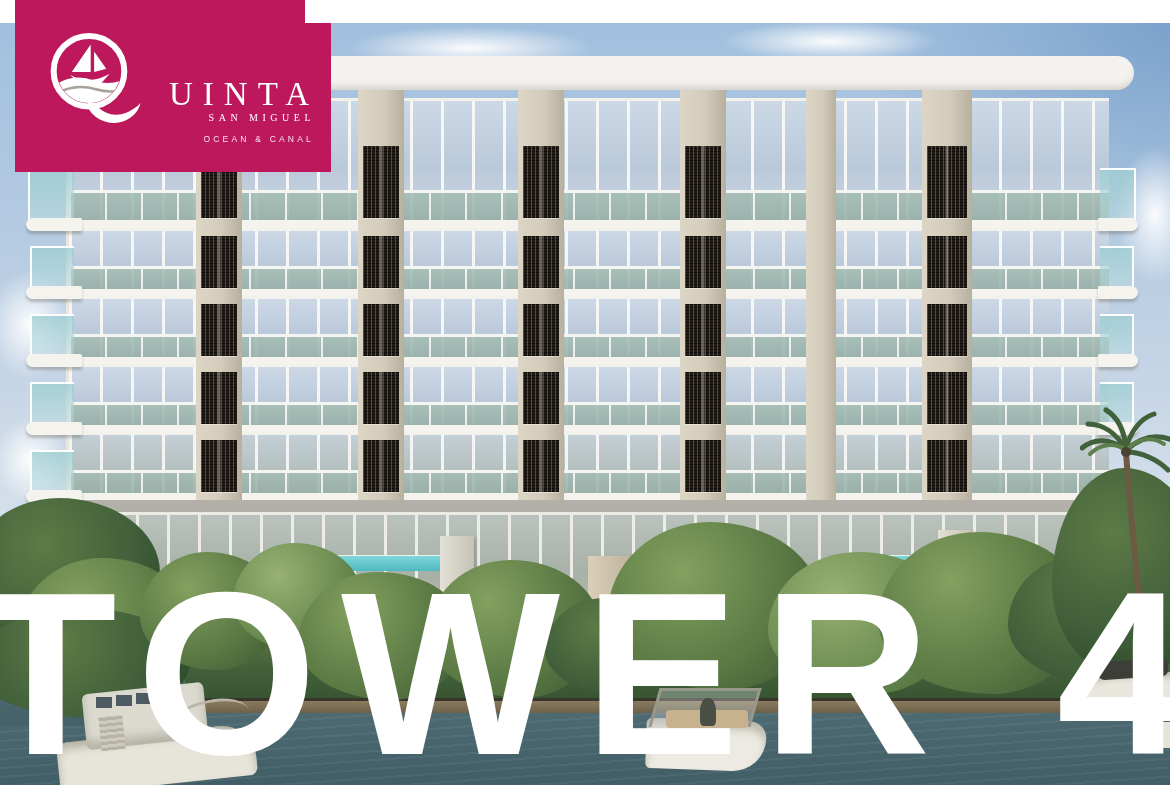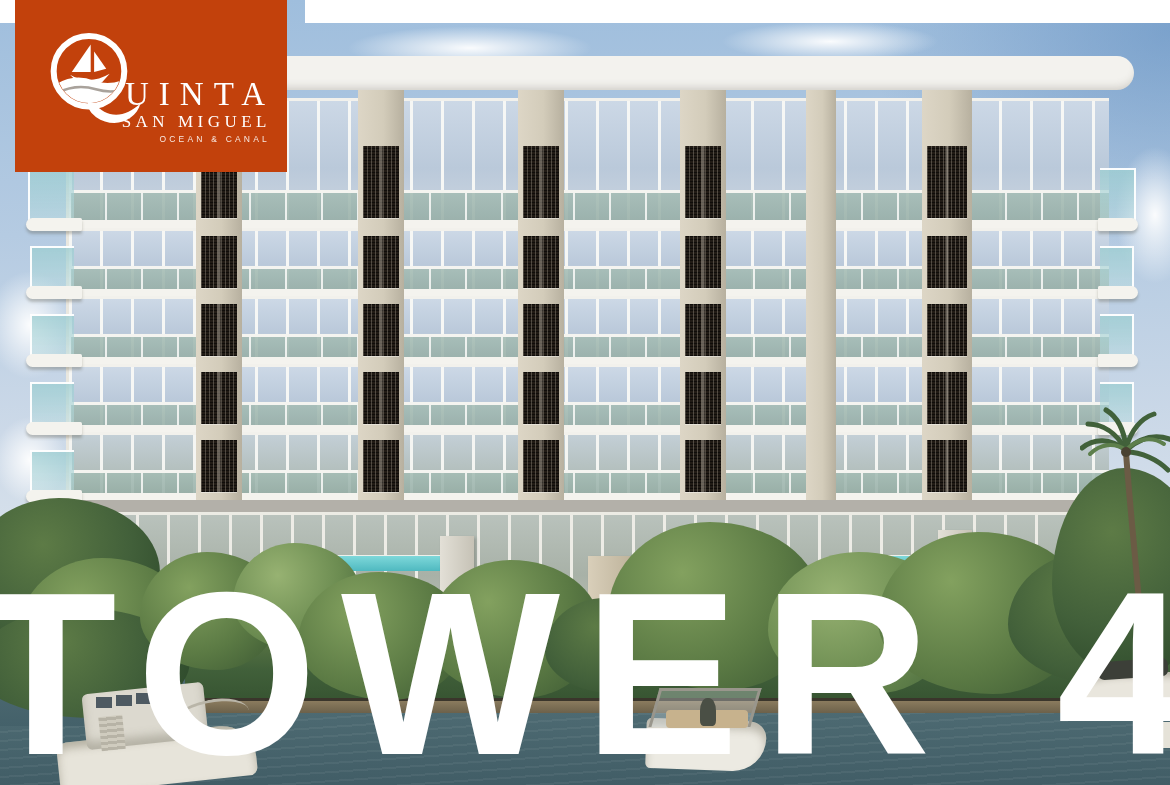--- a/index.html
+++ b/index.html
@@ -77,25 +77,25 @@
 
   
   .boat-part{position:absolute;}
 
   
   .tower-title{left:-25px;top:558px;width:1400px;height:240px;color:#ffffff;
     font-size:232px;line-height:232px;font-weight:700;letter-spacing:24px;word-spacing:14px;
     white-space:nowrap;font-family:"Liberation Sans",sans-serif;}
 
   
-  .logo-box{left:15px;top:0;width:272px;height:172px;background:#c2410c;color:#fff;}
+  .logo-box{left:15px;top:0;width:316px;height:172px;background:#be185d;color:#fff;}
   .brand-row{position:absolute;right:12px;top:76px;font-family:"Liberation Serif",serif;
     font-size:33px;letter-spacing:10px;font-weight:400;}
   .brand-sub{position:absolute;right:16px;top:112px;font-family:"Liberation Serif",serif;
-    font-size:17px;letter-spacing:4.5px;}
+    font-size:10px;letter-spacing:4.5px;}
   .brand-tag{position:absolute;right:17px;top:134px;font-family:"Liberation Sans",sans-serif;
     font-size:8.5px;letter-spacing:3.2px;color:rgba(255,255,255,.88);}
 </style>
 </head>
 <body>
 
 <div class="stage">
 
   <div class="abs sky"></div>
   <div class="abs sky-deep"></div>

